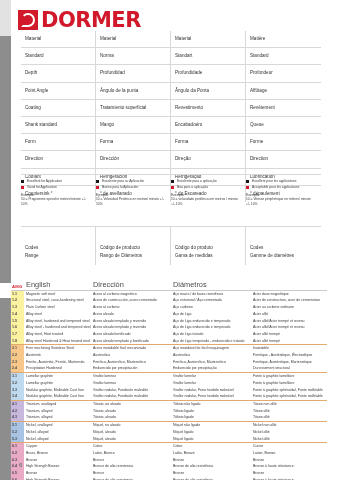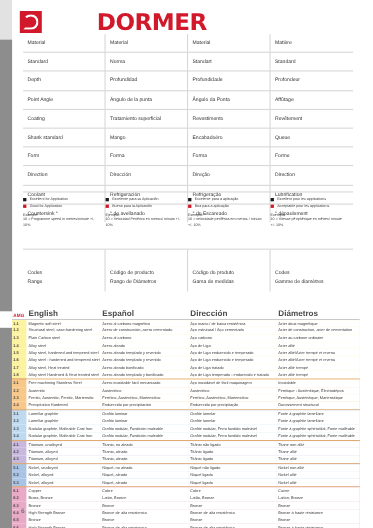--- a/index.html
+++ b/index.html
@@ -12,21 +12,21 @@
     position:relative;
   }
   .page{position:absolute;inset:0;background:#ffffff;}
 
   
   .spine-top{position:absolute;left:0;top:0;width:11px;height:36px;background:#e2e2e2;}
   .spine-body{position:absolute;left:0;top:36px;width:11px;height:444px;background:#8d8d8d;}
   .spine-white{position:absolute;left:0;top:283px;width:11px;height:15px;background:#ffffff;}
 
   
-  .logo{position:absolute;left:18px;top:10px;display:flex;align-items:center;gap:47px;}
+  .logo{position:absolute;left:18px;top:10px;display:flex;align-items:center;}
   .logo-mark{
     width:20px;height:20px;background:#d1192b;position:relative;margin-right:3px;
   }
   .logo-mark .sw{
     position:absolute;left:3px;top:3px;width:14px;height:14px;
     border:2px solid #ffffff;border-radius:50% 50% 50% 0;
     border-left-color:transparent;box-sizing:border-box;
   }
   .logo-text{
     font-size:21px;font-weight:bold;color:#d1192b;letter-spacing:-0.5px;
@@ -86,21 +86,21 @@
     display:grid;grid-template-columns:13px 67px 80px 80px 76px;
     border-bottom:0.5px solid #c9c9c9;
     align-items:flex-end;
   }
   .amg-head .h-amg{
     font-size:4.2px;font-weight:bold;color:#d1192b;padding-bottom:1px;padding-left:1px;
     letter-spacing:0.2px;
   }
   .amg-head .h-lang{
     font-size:7.4px;color:#4a4a4a;padding-bottom:0.5px;padding-left:2px;
-    font-weight:bold;
+    font-weight:normal;
   }
   .amg-row{
     display:grid;grid-template-columns:13px 67px 80px 80px 76px;
     align-items:stretch;
   }
   .amg-code{
     font-size:3.6px;font-weight:bold;color:#4b4b4b;
     padding:1.25px 0 1.25px 1px;
     line-height:4.2px;
   }
@@ -241,21 +241,20 @@
       <div class="codes-cell last">
         <div>Codes</div>
         <div>Gamme de diamètres</div>
       </div>
     </div>
 
   <div class="amg">
     <div class="amg-head" id="amg-head">
         <div class="h-amg">AMG</div>
         <div class="h-lang">English</div>
-        <div class="h-lang">Español</div>
         <div class="h-lang">Dirección</div>
         <div class="h-lang">Diámetros</div>
       </div>
     <div id="amg-body">
         <div class="amg-row" style="background: rgb(253, 242, 160);">
           <div class="amg-code">1.1</div>
           <div class="amg-txt" style="background: rgb(255, 255, 255);">Magnetic soft steel</div>
           <div class="amg-txt" style="background: rgb(255, 255, 255);">Acero al carbono magnético</div>
           <div class="amg-txt" style="background: rgb(255, 255, 255);">Aço macio / de baixa resistência</div>
           <div class="amg-txt" style="background: rgb(255, 255, 255);">Acier doux magnétique</div>

